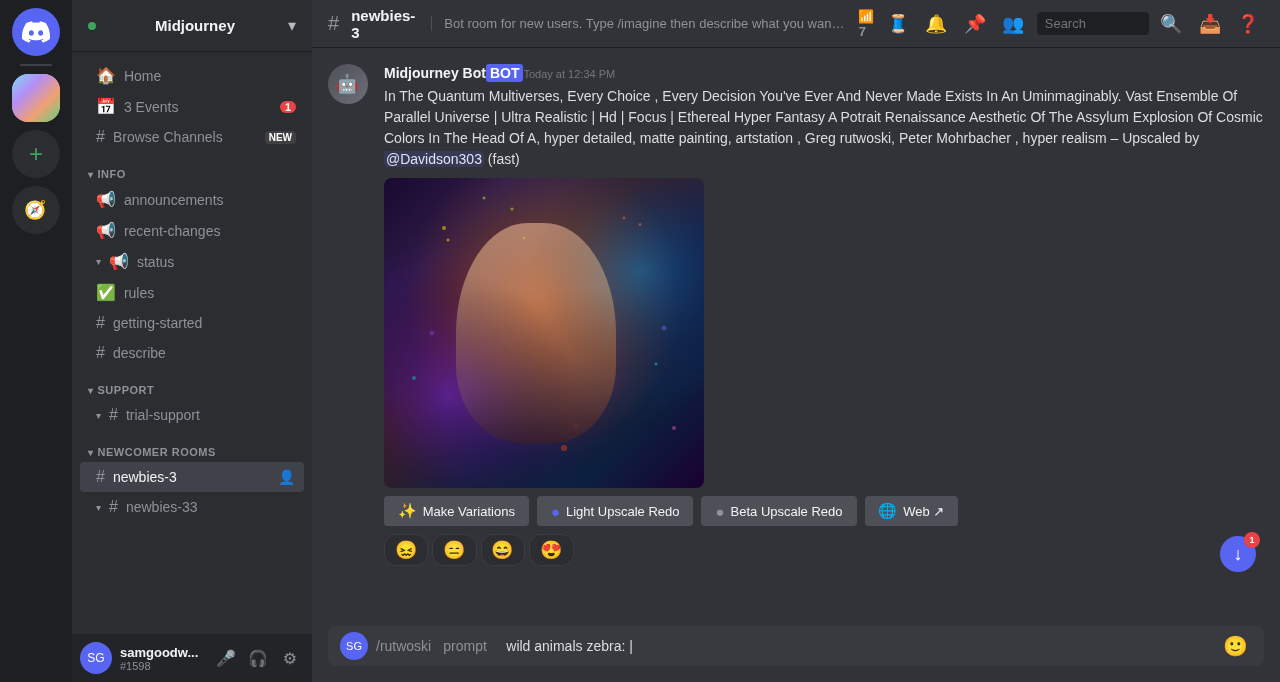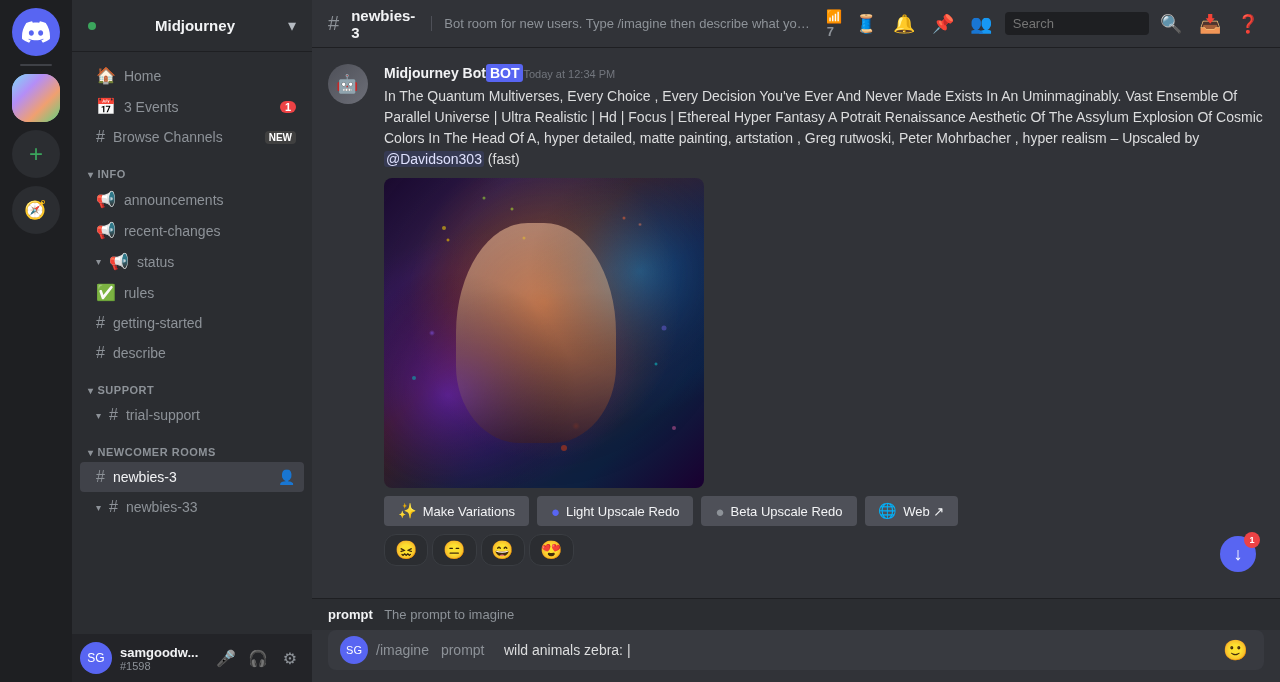--- a/index.html
+++ b/index.html
@@ -175,21 +175,21 @@
     .header-icons {
       margin-left: auto; display: flex; gap: 8px; align-items: center;
     }
     .header-icon-btn {
       background: none; border: none; cursor: pointer;
       color: #8d9298; font-size: 18px; padding: 4px;
       display: flex; align-items: center;
     }
     .search-box {
       background: #1e1f22; border: none; border-radius: 4px;
-      padding: 4px 8px; color: #dcddde; font-size: 13px; width: 144px;
+      padding: 4px 8px; color: #dcddde; font-size: 13px; width: 112px;
     }
 
     
     #messages-area {
       flex: 1;
       overflow-y: auto;
       padding: 16px;
     }
     #messages-area::-webkit-scrollbar { width: 6px; }
     #messages-area::-webkit-scrollbar-thumb { background: #1a1b1e; border-radius: 3px; }
@@ -592,29 +592,25 @@
           <div class="reactions">
             <button class="reaction-btn">😖</button>
             <button class="reaction-btn">😑</button>
             <button class="reaction-btn">😄</button>
             <button class="reaction-btn">😍</button>
           </div>
         </div>
       </div>
     </div>
 
-    <div class="prompt-hint">
-      <span class="prompt-label">prompt</span>
-      <span>The prompt to imagine</span>
-    </div>
 
     <div id="message-input-area">
       <div class="input-wrapper">
         <div class="input-user-avatar">SG</div>
-        <span class="input-command">/imagine</span>
+        <span class="input-command">/rutwoski</span>
         <div class="input-field-fake cursor-blink">
           <span style="color:#8d9298">prompt</span>
           &nbsp;&nbsp;&nbsp;
           <span>wild animals zebra:</span>
         </div>
         <button class="input-emoji-btn">
           <span>🙂</span>
         </button>
       </div>
     </div>

